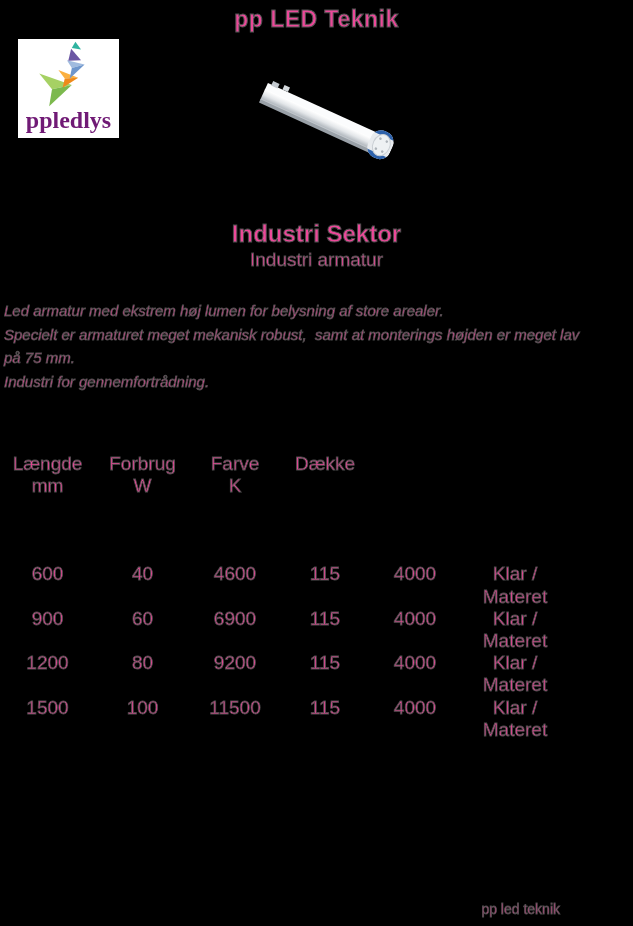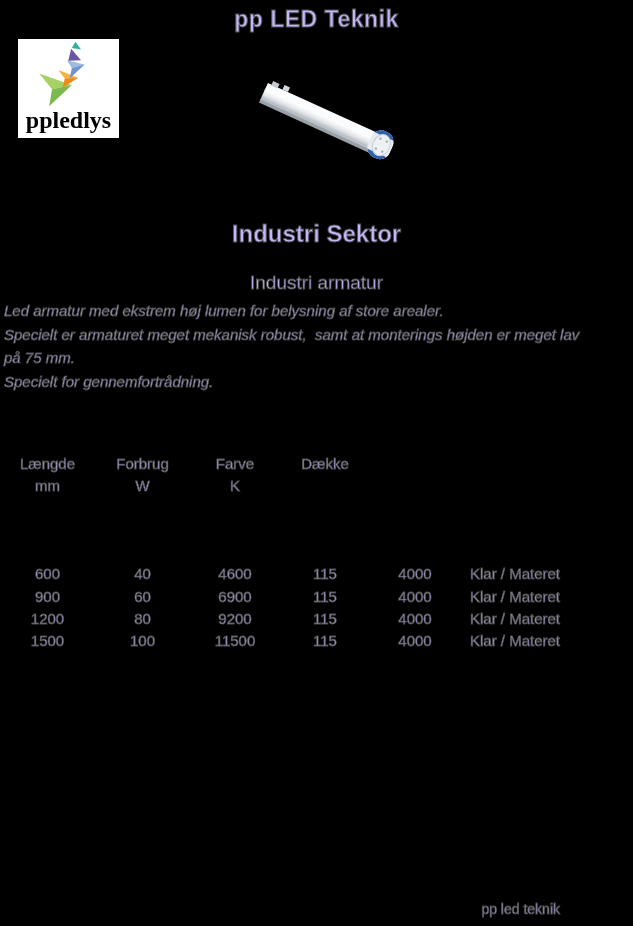--- a/index.html
+++ b/index.html
@@ -10,21 +10,21 @@
   .page {
     position: relative;
     width: 633px;
     height: 926px;
     background: #000000;
     overflow: hidden;
     font-family: "Liberation Sans", sans-serif;
   }
   
   .ghost {
-    color: #c4b5fd;
+    color: #ec4899;
     -webkit-text-stroke: 0.8px #4e4e4e;
   }
   .title {
     position: absolute;
     top: 6px;
     left: 0;
     width: 100%;
     text-align: center;
     font-size: 23px;
     font-weight: 600;
@@ -46,21 +46,21 @@
   }
   .logo-bird {
     margin-top: 2px;
     display: block;
   }
   .logo-text {
     font-family: "Liberation Serif", serif;
     font-weight: bold;
     font-size: 24px;
     line-height: 26px;
-    color: #000000;
+    color: #701a75;
     margin-top: -2px;
   }
   .fixture {
     position: absolute;
     left: 256px;
     top: 78px;
   }
   .sector {
     position: absolute;
     top: 220px;
@@ -72,37 +72,36 @@
     -webkit-text-stroke: 0.9px #4e4e4e;
   }
   .subsector {
     position: absolute;
     top: 249px;
     left: 0;
     width: 100%;
     text-align: center;
     font-size: 19px;
     font-weight: 400;
-    margin-top: 23px;
   }
   .desc {
     position: absolute;
     left: 4px;
     top: 299px;
     width: 628px;
     font-size: 15px;
     line-height: 23.5px;
   }
   .desc-line { white-space: pre; font-style: italic; }
   .spec-table {
     position: absolute;
     left: 0;
     top: 453px;
     width: 633px;
-    font-size: 15px;
+    font-size: 19px;
     text-decoration: underline;
   }
   .thead, .trow {
     display: grid;
     grid-template-columns: 95px 95px 90px 90px 90px 110px 63px;
   }
   .th, .td {
     text-align: center;
     line-height: 22.2px;
   }
@@ -167,21 +166,21 @@
     </g>
   </svg>
 
   <div class="sector ghost">Industri Sektor</div>
   <div class="subsector ghost">Industri armatur</div>
 
   <div class="desc">
     <div class="desc-line ghost">Led armatur med ekstrem høj lumen for belysning af store arealer.</div>
     <div class="desc-line ghost">Specielt er armaturet meget mekanisk robust,  samt at monterings højden er meget lav</div>
     <div class="desc-line ghost">på 75 mm.</div>
-    <div class="desc-line ghost">Specielt for gennemfortrådning.</div>
+    <div class="desc-line ghost">Industri for gennemfortrådning.</div>
   </div>
 
   <div class="spec-table">
     <div class="thead">
       <div class="th ghost">
         <span>Længde</span>
         <span class="unit">mm</span>
       </div>
       <div class="th ghost">
         <span>Forbrug</span>

